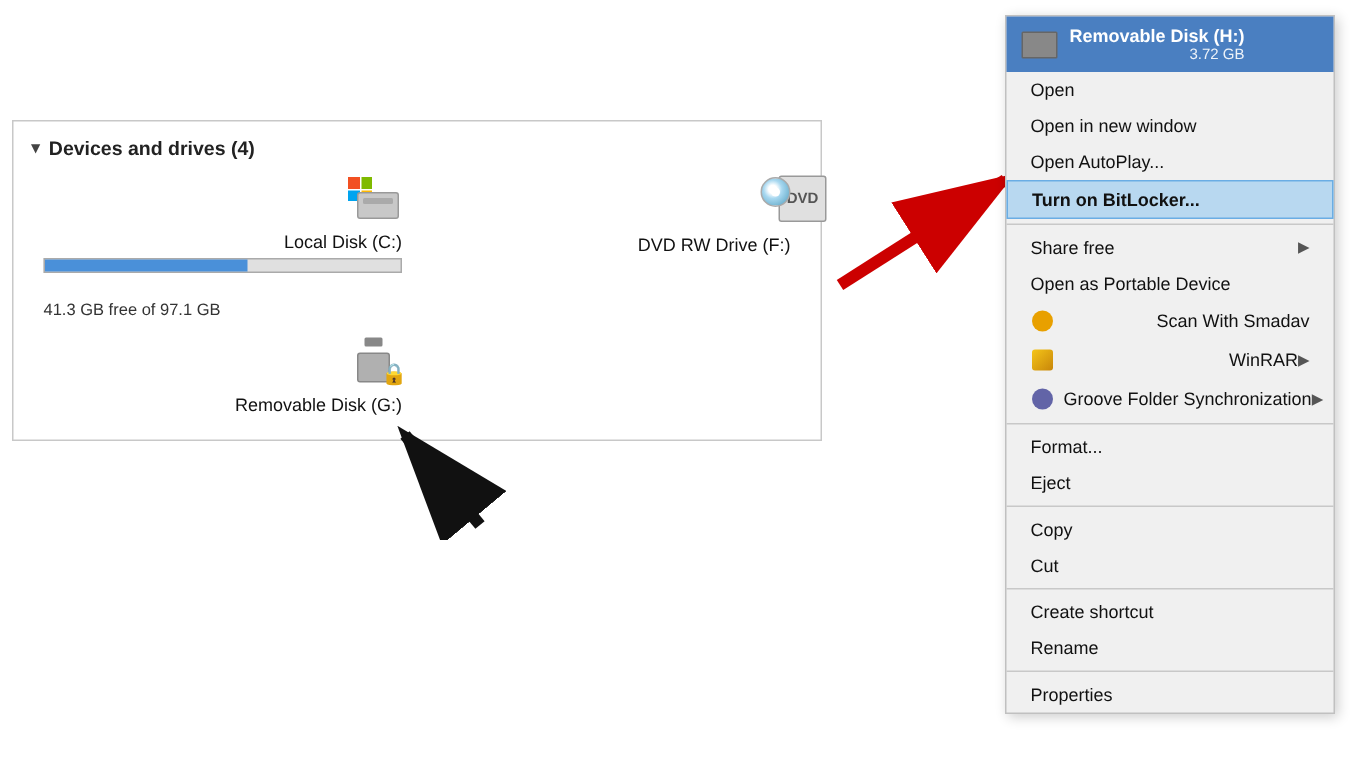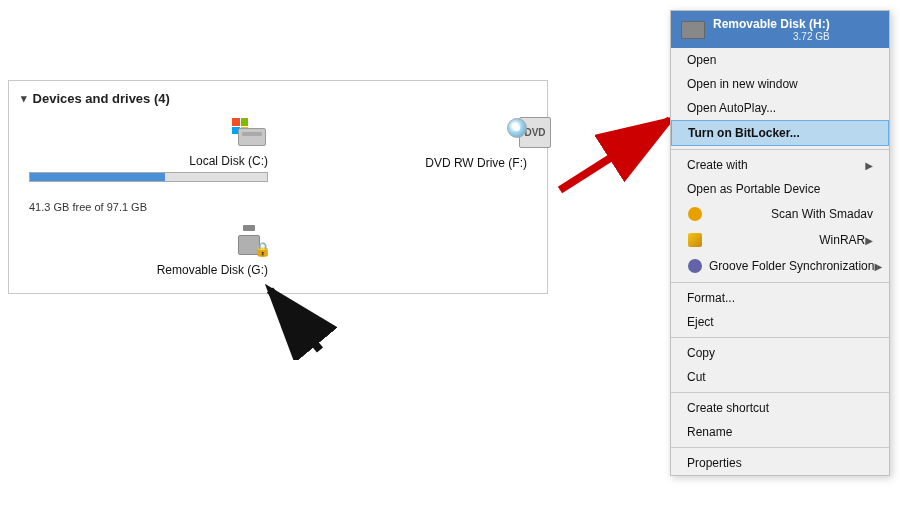--- a/index.html
+++ b/index.html
@@ -431,21 +431,21 @@
     <span>Open in new window</span>
   </div>
   <div class="menu-item">
     <span>Open AutoPlay...</span>
   </div>
   <div class="menu-item highlighted">
     <span>Turn on BitLocker...</span>
   </div>
   <div class="menu-separator"></div>
   <div class="menu-item">
-    <span>Create with</span>
+    <span>Share free</span>
     <span class="submenu-arrow">▶</span>
   </div>
   <div class="menu-item">
     <span>Open as Portable Device</span>
   </div>
   <div class="menu-item">
     <span class="menu-icon">
         <div class="smadav-icon"></div>
       </span>
     <span style="flex:1">Scan With Smadav</span>

